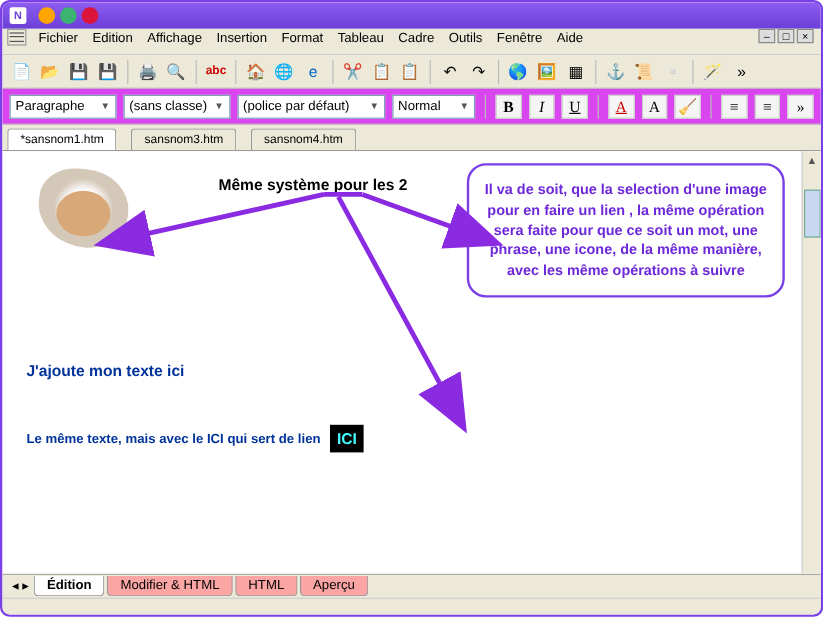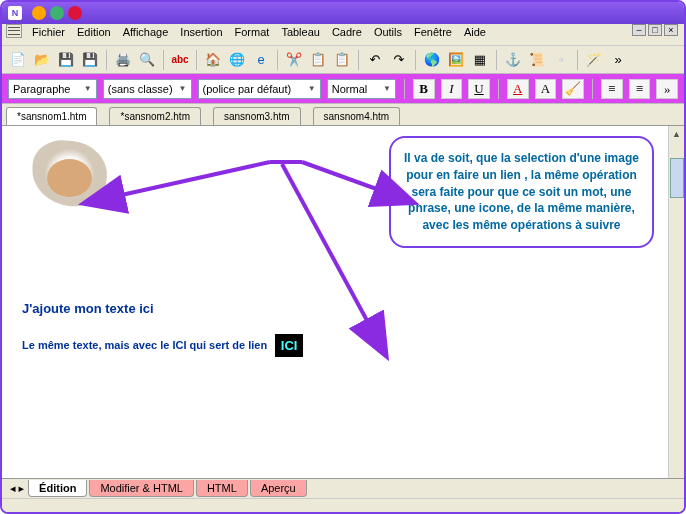--- a/index.html
+++ b/index.html
@@ -26,23 +26,23 @@
 .tab{padding:3px 10px;border:1px solid #999;border-bottom:none;background:#ece9d8;border-radius:3px 3px 0 0;margin-right:12px;font-size:10px}
 .tab.active{background:#fff}
 .canvas{position:relative;height:352px;background:#fff;overflow:hidden}
 .scroll{position:absolute;right:0;top:0;bottom:0;width:16px;background:#ece9d8;border-left:1px solid #ccc}
 .scroll .thumb{width:14px;height:40px;background:#c8d8f0;border:1px solid #7a9;margin:16px auto 0}
 .scroll .sarr{height:16px;text-align:center;font-size:9px;line-height:16px;color:#555}
 .img-placeholder{position:absolute;left:30px;top:15px;width:75px;height:65px}
 .img-placeholder .splash{position:absolute;inset:0;background:radial-gradient(circle at 50% 50%,#fff 30%,#d4c8b8 50%);border-radius:40% 50% 45% 55%;transform:rotate(5deg)}
 .img-placeholder .face{position:absolute;left:15px;top:18px;width:45px;height:38px;background:#d8a878;border-radius:50%}
 .heading{position:absolute;left:180px;top:20px;font-weight:bold;font-size:13px}
-.callout{position:absolute;right:30px;top:10px;width:265px;border:2px solid #7a3fe6;border-radius:16px;padding:12px;background:#fff;color:#0369a1;font-weight:bold;text-align:center;font-size:12px;line-height:1.4}
+.callout{position:absolute;right:30px;top:10px;width:265px;border:2px solid #7a3fe6;border-radius:16px;padding:12px;background:#fff;color:#6d28d9;font-weight:bold;text-align:center;font-size:12px;line-height:1.4}
 .txt1{position:absolute;left:20px;top:175px;color:#003399;font-weight:bold;font-size:13px}
-.txt2{position:absolute;left:20px;top:208px;color:#003399;font-weight:bold;font-size:13px}
+.txt2{position:absolute;left:20px;top:228px;color:#003399;font-weight:bold;font-size:13px}
 .ici{display:inline-block;background:#000;padding:4px 6px;margin-left:4px;vertical-align:middle}
 .ici span{color:#4ff;font-weight:bold;font-size:13px}
 .arrow-svg{position:absolute;pointer-events:none}
 .btabs{height:20px;background:#ece9d8;display:flex;align-items:center;padding:0 4px;border-top:1px solid #999;font-size:10px}
 .btab{padding:2px 10px;border:1px solid #999;border-top:none;background:#fca5a5;border-radius:0 0 4px 4px;margin-right:2px}
 .btab.active{background:#fff;font-weight:bold}
 .status{height:18px;background:#ece9d8;border-top:1px solid #ccc}
 </style>
 </head>
 <body>
@@ -138,30 +138,30 @@
   <span class="fmtbtn">A</span>
   <span class="fmtbtn">🧹</span>
   <span class="sep"></span>
   <span class="fmtbtn">≡</span>
   <span class="fmtbtn">≡</span>
   <span class="fmtbtn">»</span>
 </div>
 
 <div class="tabs">
   <div class="tab active">*sansnom1.htm</div>
-  <div class="tab">*sansnom2.htm</div>
   <div class="tab">sansnom3.htm</div>
   <div class="tab">sansnom4.htm</div>
 </div>
 
 <div class="canvas">
   <div class="img-placeholder">
     <div class="splash"></div>
       <div class="face"></div>
   </div>
+  <div class="heading">Même système pour les  2</div>
   <div class="callout">Il va de soit, que la selection d'une image pour en faire un lien , la même opération sera faite pour que ce soit un mot, une phrase, une icone, de la même manière, avec les même opérations à suivre</div>
   <svg class="arrow-svg" style="left:0;top:0" width="660" height="260">
     <defs>
         <marker id="ah" markerWidth="12" markerHeight="12" refX="2" refY="5" orient="auto">
           <path d="M0,0 L0,10 L12,5 z" fill="#8a2be2"></path>
         </marker>
       </defs>
     <line x1="268" y1="36" x2="300" y2="36" stroke="#8a2be2" stroke-width="4"></line>
     <line x1="268" y1="36" x2="115" y2="70" stroke="#8a2be2" stroke-width="4" marker-end="url(#ah)"></line>
     <line x1="300" y1="36" x2="380" y2="65" stroke="#8a2be2" stroke-width="4" marker-end="url(#ah)"></line>

